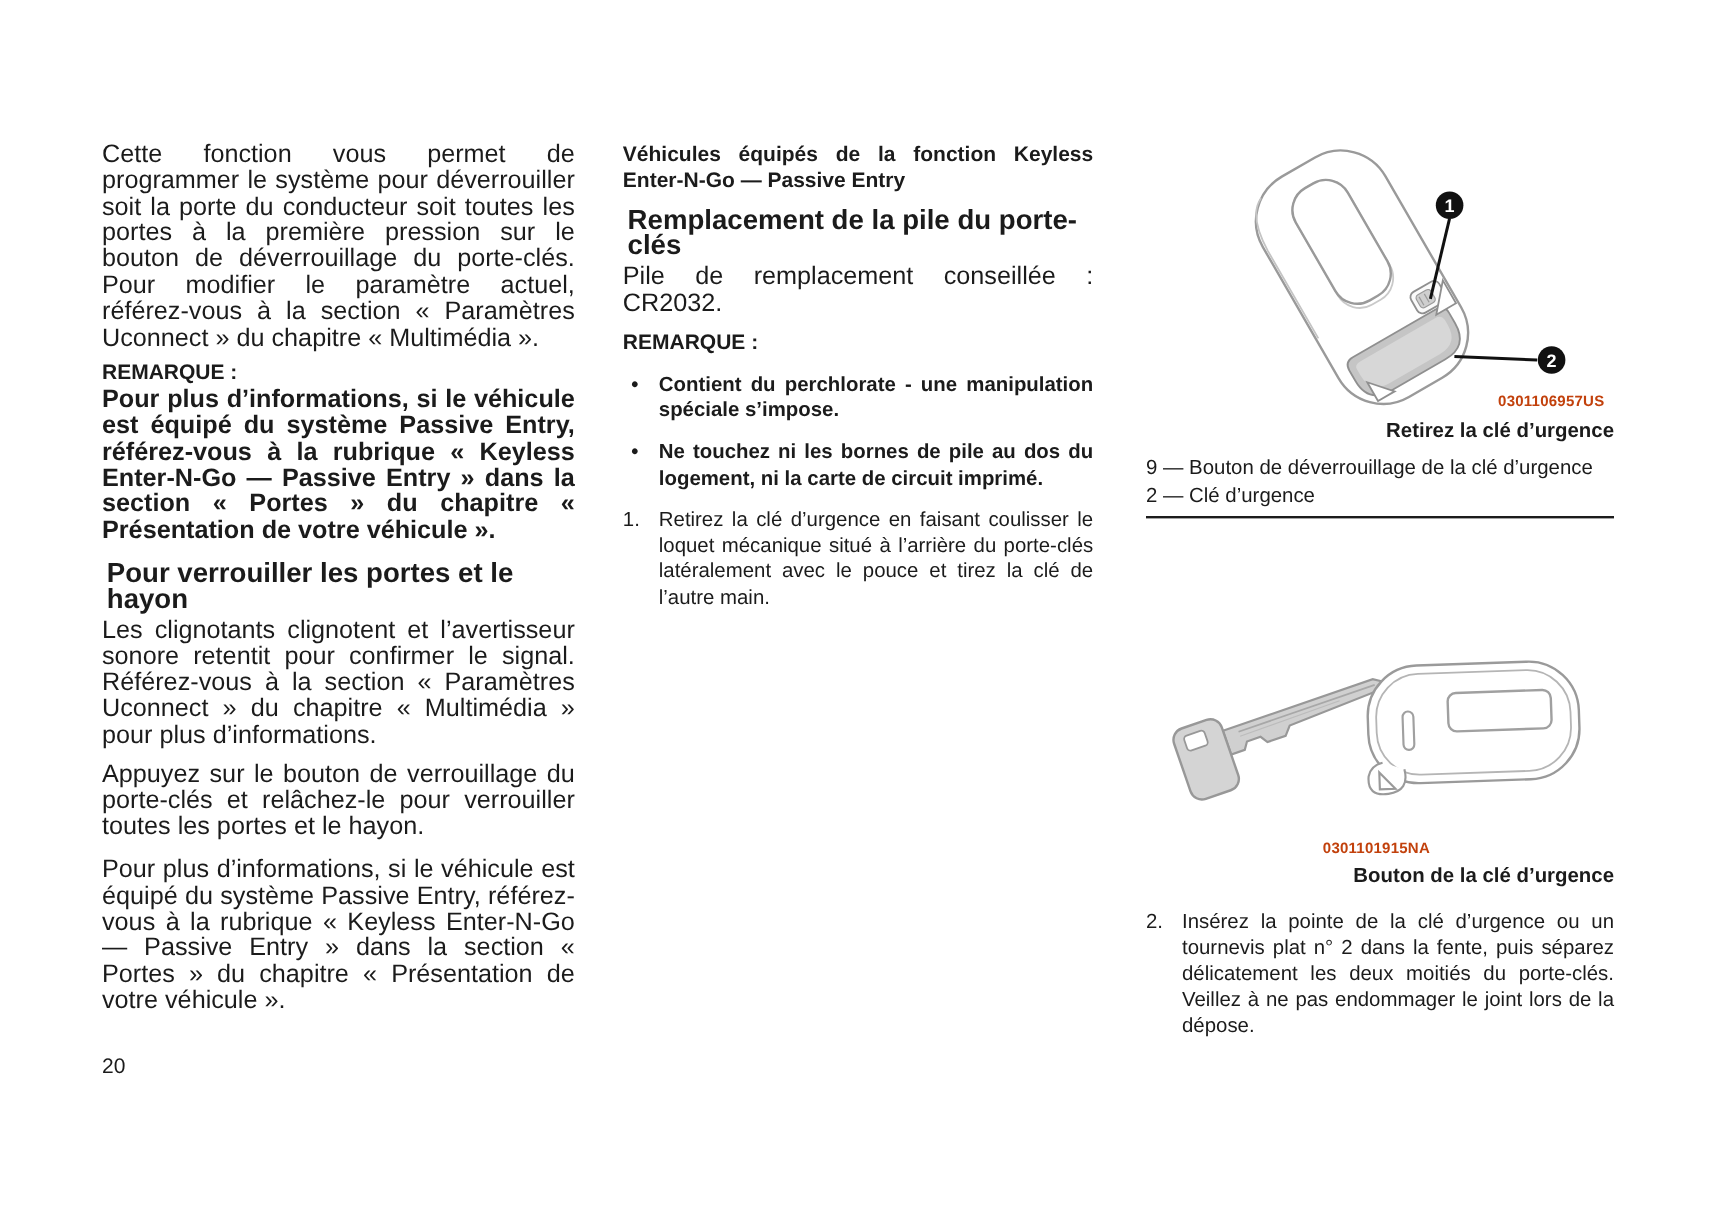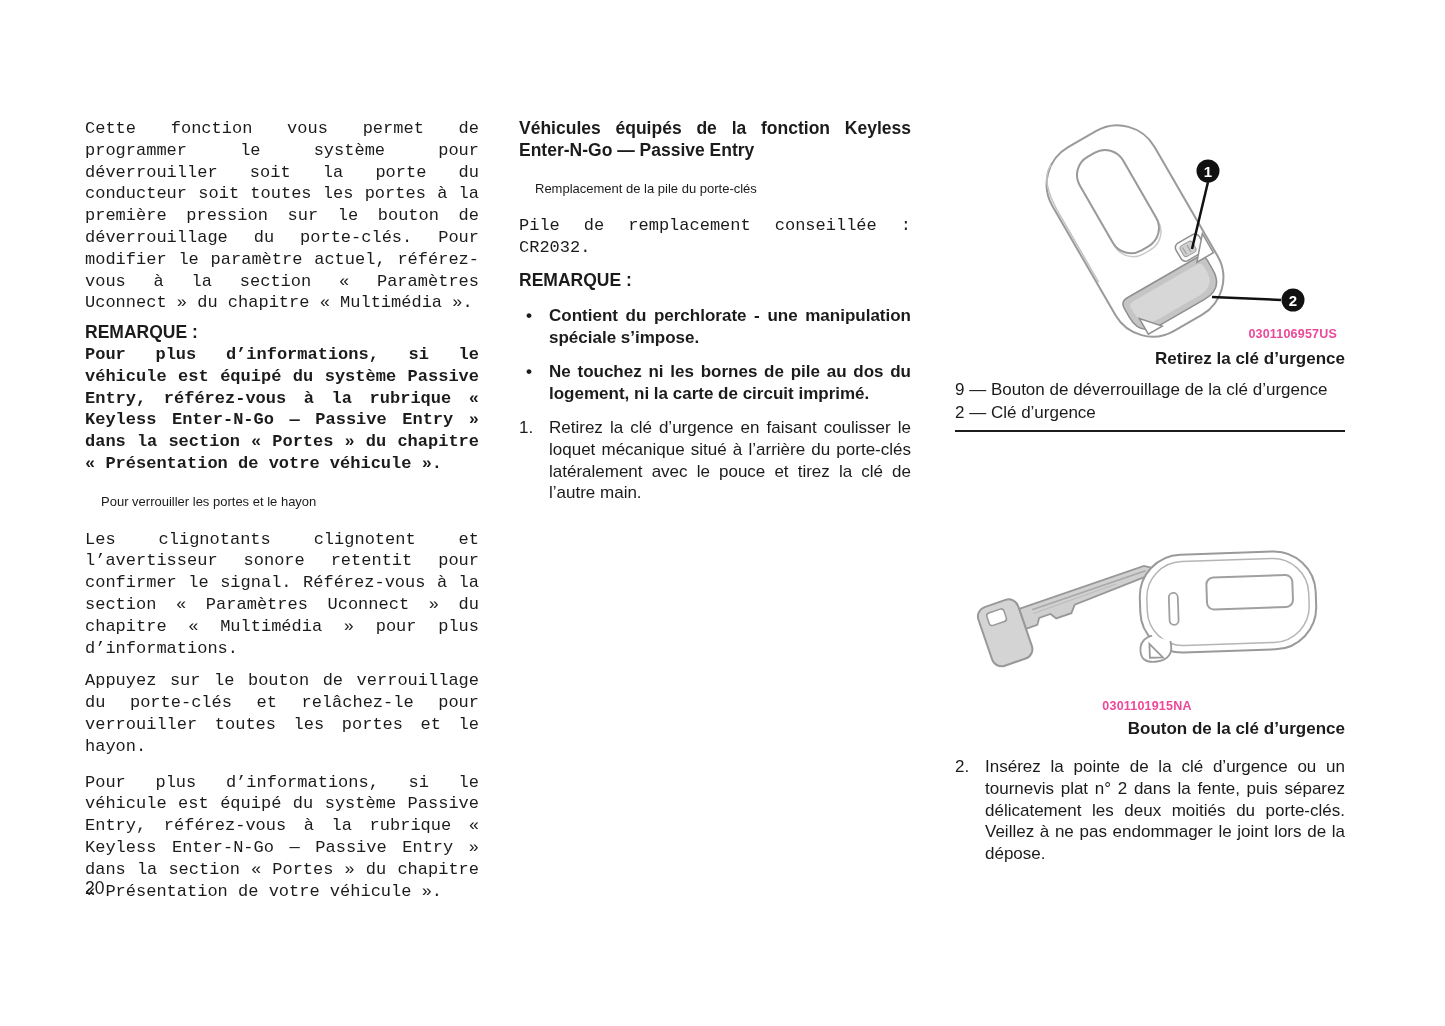--- a/index.html
+++ b/index.html
@@ -6,37 +6,37 @@
   .page {
     position:relative; width:1445px; height:1026px; background:#fff;
     font-family:"Liberation Sans", sans-serif; color:#1b1b1b; overflow:hidden;
   }
   .col { position:absolute; top:118px; }
   #col1 { left:85px;  width:394px; }
   #col2 { left:519px; width:392px; }
   #col3 { left:955px; width:390px; top:113px; }
 
   .sect   { font-size:17.5px; line-height:21.8px; font-weight:bold; margin:0 0 11px 0; text-align:justify; }
-  .body-p { font-size:17px;   line-height:21.8px; margin:0 0 11px 0; text-align:justify;font-family:Liberation Mono, monospace; }
+  .body-p { font-size:21px;   line-height:21.8px; margin:0 0 11px 0; text-align:justify; }
   .mb8  { margin-bottom:8px; }
   .mb14 { margin-bottom:14px; }
   .note-label { font-size:17.5px; line-height:21.8px; font-weight:bold; margin:0; }
   .bold-p { font-weight:bold; }
-  .sub    { font-size:13px; line-height:21.8px; font-weight:normal; margin:16px; }
+  .sub    { font-size:23px; line-height:21.8px; font-weight:bold; margin:4px; }
 
   .bullet-item { display:flex; font-weight:bold; font-size:17px; line-height:21.8px; margin:13px 0 0 0; }
   .bullet-marker { flex:0 0 30px; padding-left:7px; box-sizing:border-box; }
   .bullet-text { flex:1; text-align:justify; }
 
   .step { display:flex; font-size:17px; line-height:21.8px; margin-top:12px; }
   .step-num  { flex:0 0 30px; }
   .step-text { flex:1; text-align:justify; }
 
   .figure { position:relative; }
-  .fig-code { position:absolute; right:8px; bottom:4px; font-size:12.5px; font-weight:bold; color:#ec4899; letter-spacing:0.2px; }
+  .fig-code { position:absolute; right:8px; bottom:4px; font-size:12.5px; font-weight:bold; color:#c2410c; letter-spacing:0.2px; }
   .fig-caption { font-size:17px; font-weight:bold; text-align:right; margin-top:4px; }
   .legend { margin-top:10px; }
   .legend-line { font-size:17px; line-height:22.5px; }
   .rule { border:none; border-top:2px solid #1c1c1c; margin:6px 0 0 0; }
   .fig2 { margin-top:113px; }
   .cap2 { margin-top:6px; }
   .step-last { margin-top:17px; }
 
   .page-number { position:absolute; left:85px; top:878px; font-size:17.5px; }
 

